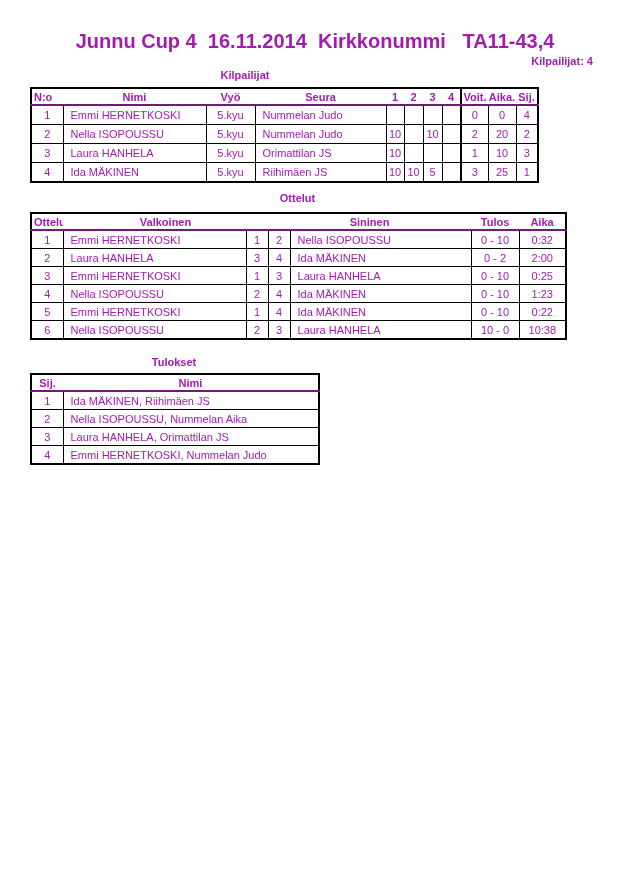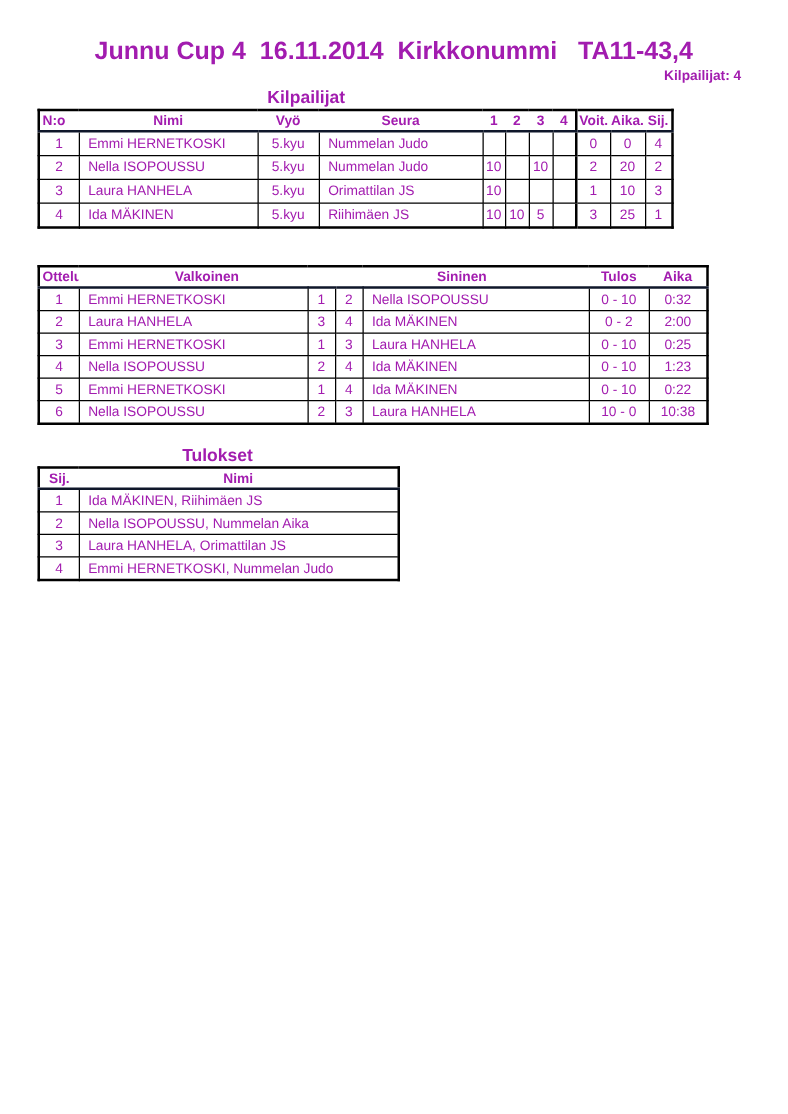--- a/index.html
+++ b/index.html
@@ -11,37 +11,37 @@
   .main-title {
     position:absolute; top:30px; left:0; right:0;
     text-align:center; font-size:20px; font-weight:bold;
     white-space:pre; margin:0;
   }
   .count-label {
     position:absolute; top:55px; right:37px;
     font-size:11px; font-weight:bold;
   }
   .section-title {
-    position:absolute; font-size:14px; font-weight:bold; text-align:center;
+    position:absolute; font-size:11px; font-weight:bold; text-align:center;
   }
   .sec1 { top:69px;  left:30px; width:430px; }
   .sec2 { top:192px; left:30px; width:535px; }
   .sec3 { top:356px; left:30px; width:288px; }
 
   table.tbl {
     position:absolute; border-collapse:collapse; table-layout:fixed;
     font-size:11px; background:#ffffff;
     border:2px solid #000000;
   }
   .t1 { left:30px; top:87px;  width:507px; }
   .t2 { left:30px; top:212px; width:535px;border-radius:26px; }
   .t3 { left:30px; top:373px; width:288px; }
 
   .tbl th {
-    border:none; border-bottom:2px solid #0f172a;
+    border:none; border-bottom:2px solid #701a75;
     font-weight:bold; text-align:center; padding:0;
     height:15px; vertical-align:middle; white-space:nowrap; overflow:hidden;
   }
   .tbl td {
     border:1px solid #000000; text-align:center; padding:0;
     vertical-align:middle; white-space:nowrap; overflow:hidden;
   }
   .t1 td { height:18px; }
   .t2 td { height:17px; }
   .t3 td { height:17px; }
@@ -139,20 +139,21 @@
         <td>10</td>
         <td>5</td>
         <td></td>
         <td class="thick">3</td>
         <td>25</td>
         <td>1</td>
       </tr>
     </tbody>
   </table>
 
+  <div class="section-title sec2">Ottelut</div>
 
   <table class="tbl t2">
     <colgroup>
       <col style="width:32px">
         <col style="width:183px">
         <col style="width:22px">
         <col style="width:22px">
       <col style="width:181px">
         <col style="width:48px">
         <col style="width:47px">

